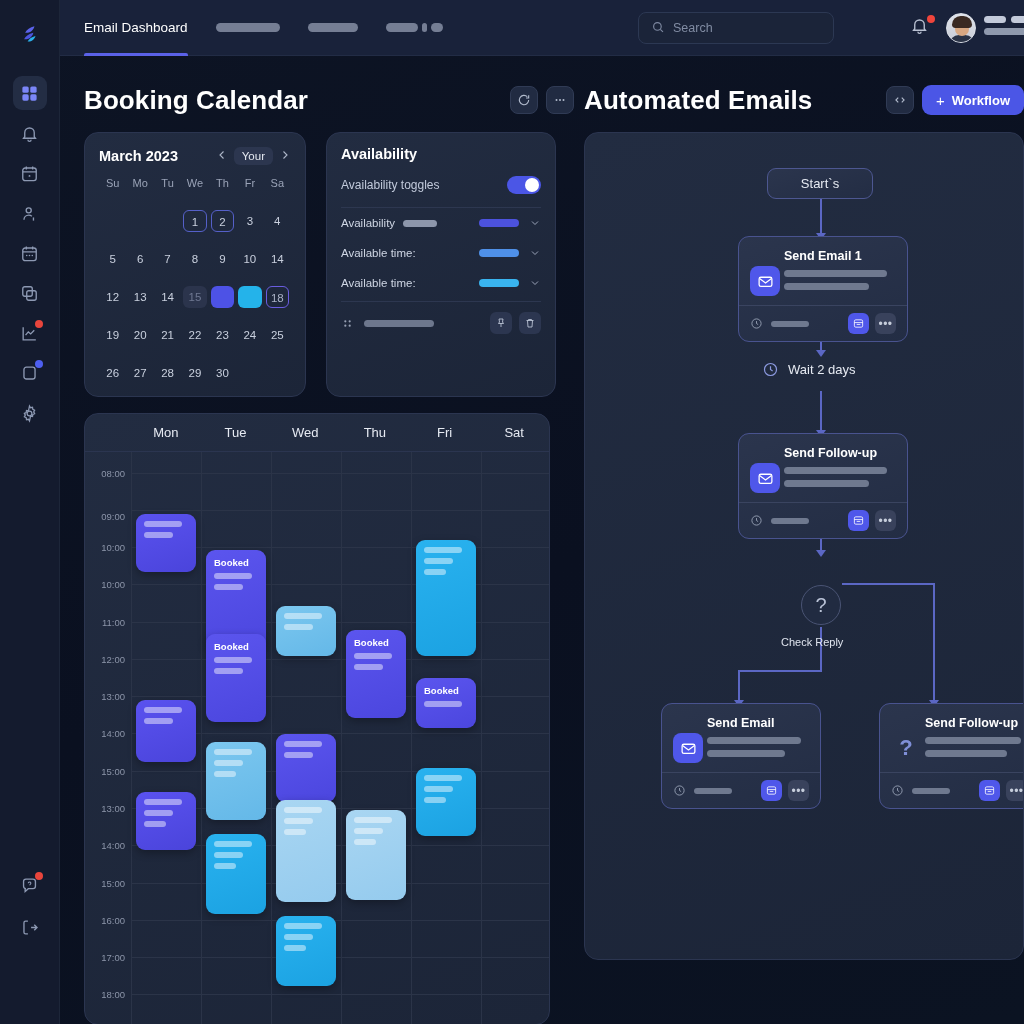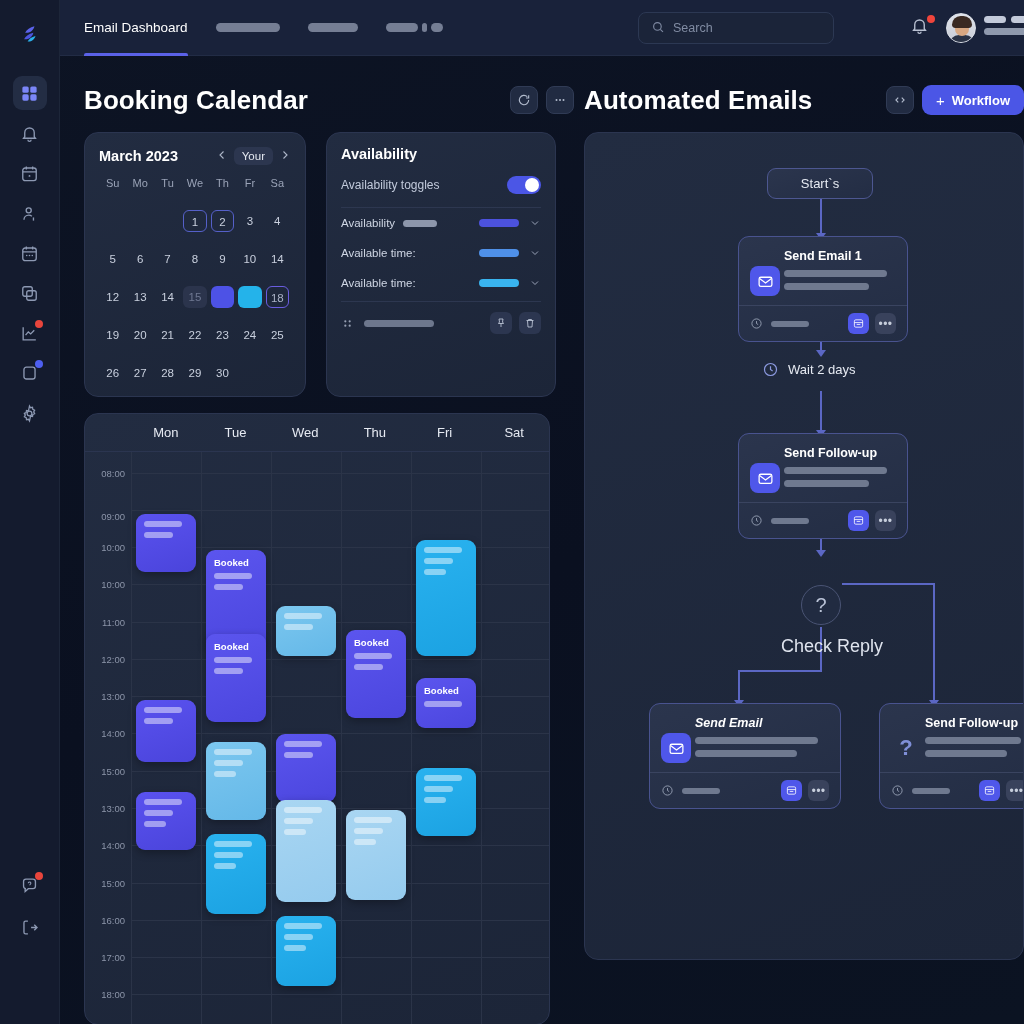--- a/index.html
+++ b/index.html
@@ -208,21 +208,21 @@
   }
   .conn { position: absolute; background: #5b67c4; }
   .wait-row { position: absolute; display: flex; align-items: center; gap: 9px; color: #e6eaf2; font-size: 13px; }
   .wait-row .cl { color: #8c9ae0; display:flex; } .wait-row .cl svg { width: 17px; height: 17px; }
   .qnode {
     position: absolute; width: 40px; height: 40px; border-radius: 50%;
     border: 1px solid #4a5474; background: #212b41;
     display:flex; align-items:center; justify-content:center;
     font-size: 20px; color: #b9c2d6; font-weight: 500;
   }
-  .qlabel { position: absolute; font-size: 18px; color: #dfe4ee; }
+  .qlabel { position: absolute; font-size: 11px; color: #dfe4ee; }
   .arrow { position: absolute; width: 0; height: 0; border-left: 5px solid transparent; border-right: 5px solid transparent; border-top: 7px solid #5b67c4; }
 </style>
 </head>
 <body>
 
 <div class="app">
 
   <div class="sidebar">
     <div class="logo">
       <svg viewBox="0 0 24 24" width="26" height="26">
@@ -764,21 +764,21 @@
                       <rect x="3" y="4" width="18" height="16" rx="3"></rect>
                       <path d="M3 10h18M8 14h8"></path>
                     </svg>
                   </span>
                   <span class="nb grey">
                     <span class="dots">•••</span>
                   </span>
                 </span>
               </div>
             </div>
-            <div class="node" style="left: 64px; top: 570px; width: 192px; font-style: italic;">
+            <div class="node" style="left: 76px; top: 570px; width: 160px;">
               <div class="node-top">
                 <div class="nicon">
                   <svg viewBox="0 0 24 24" fill="none" stroke="currentColor" stroke-width="1.8">
                     <rect x="3" y="6" width="18" height="13" rx="2.5"></rect>
                     <path d="M4 8l8 6 8-6"></path>
                   </svg>
                 </div>
                 <div class="ntext">
                   <div class="ntitle">Send Email</div>
                   <div class="nbar" style="width:92%"></div>

